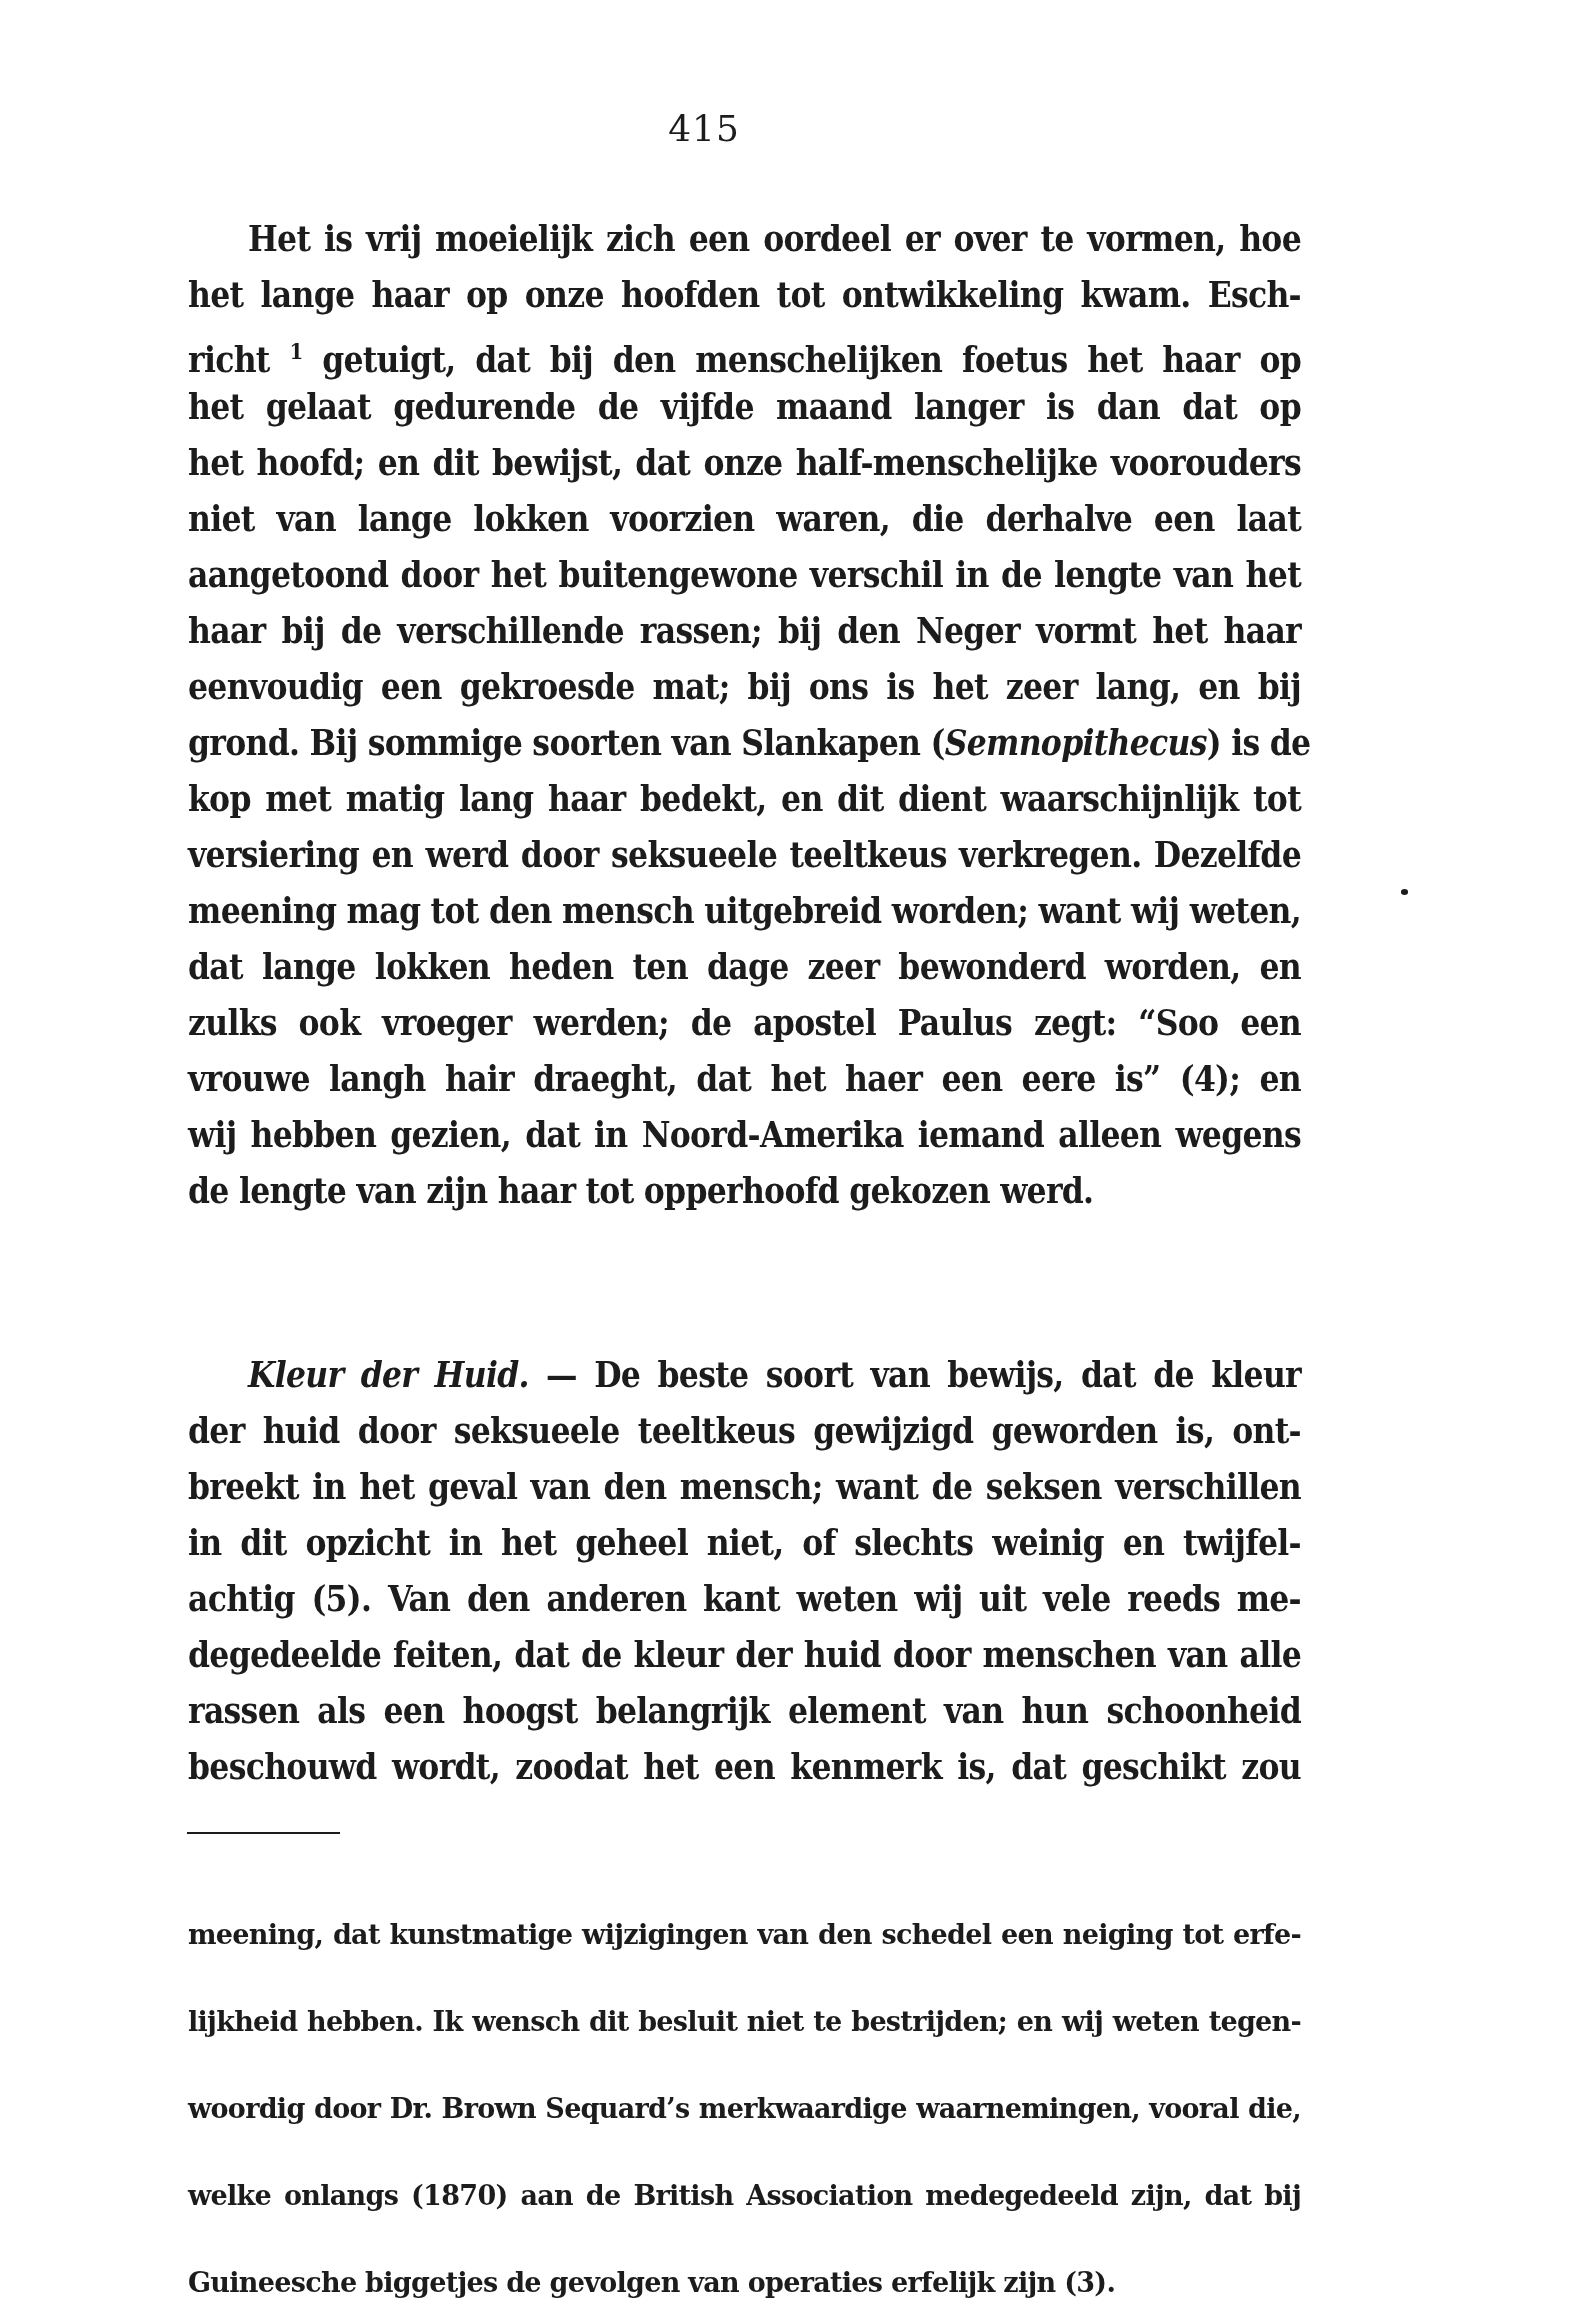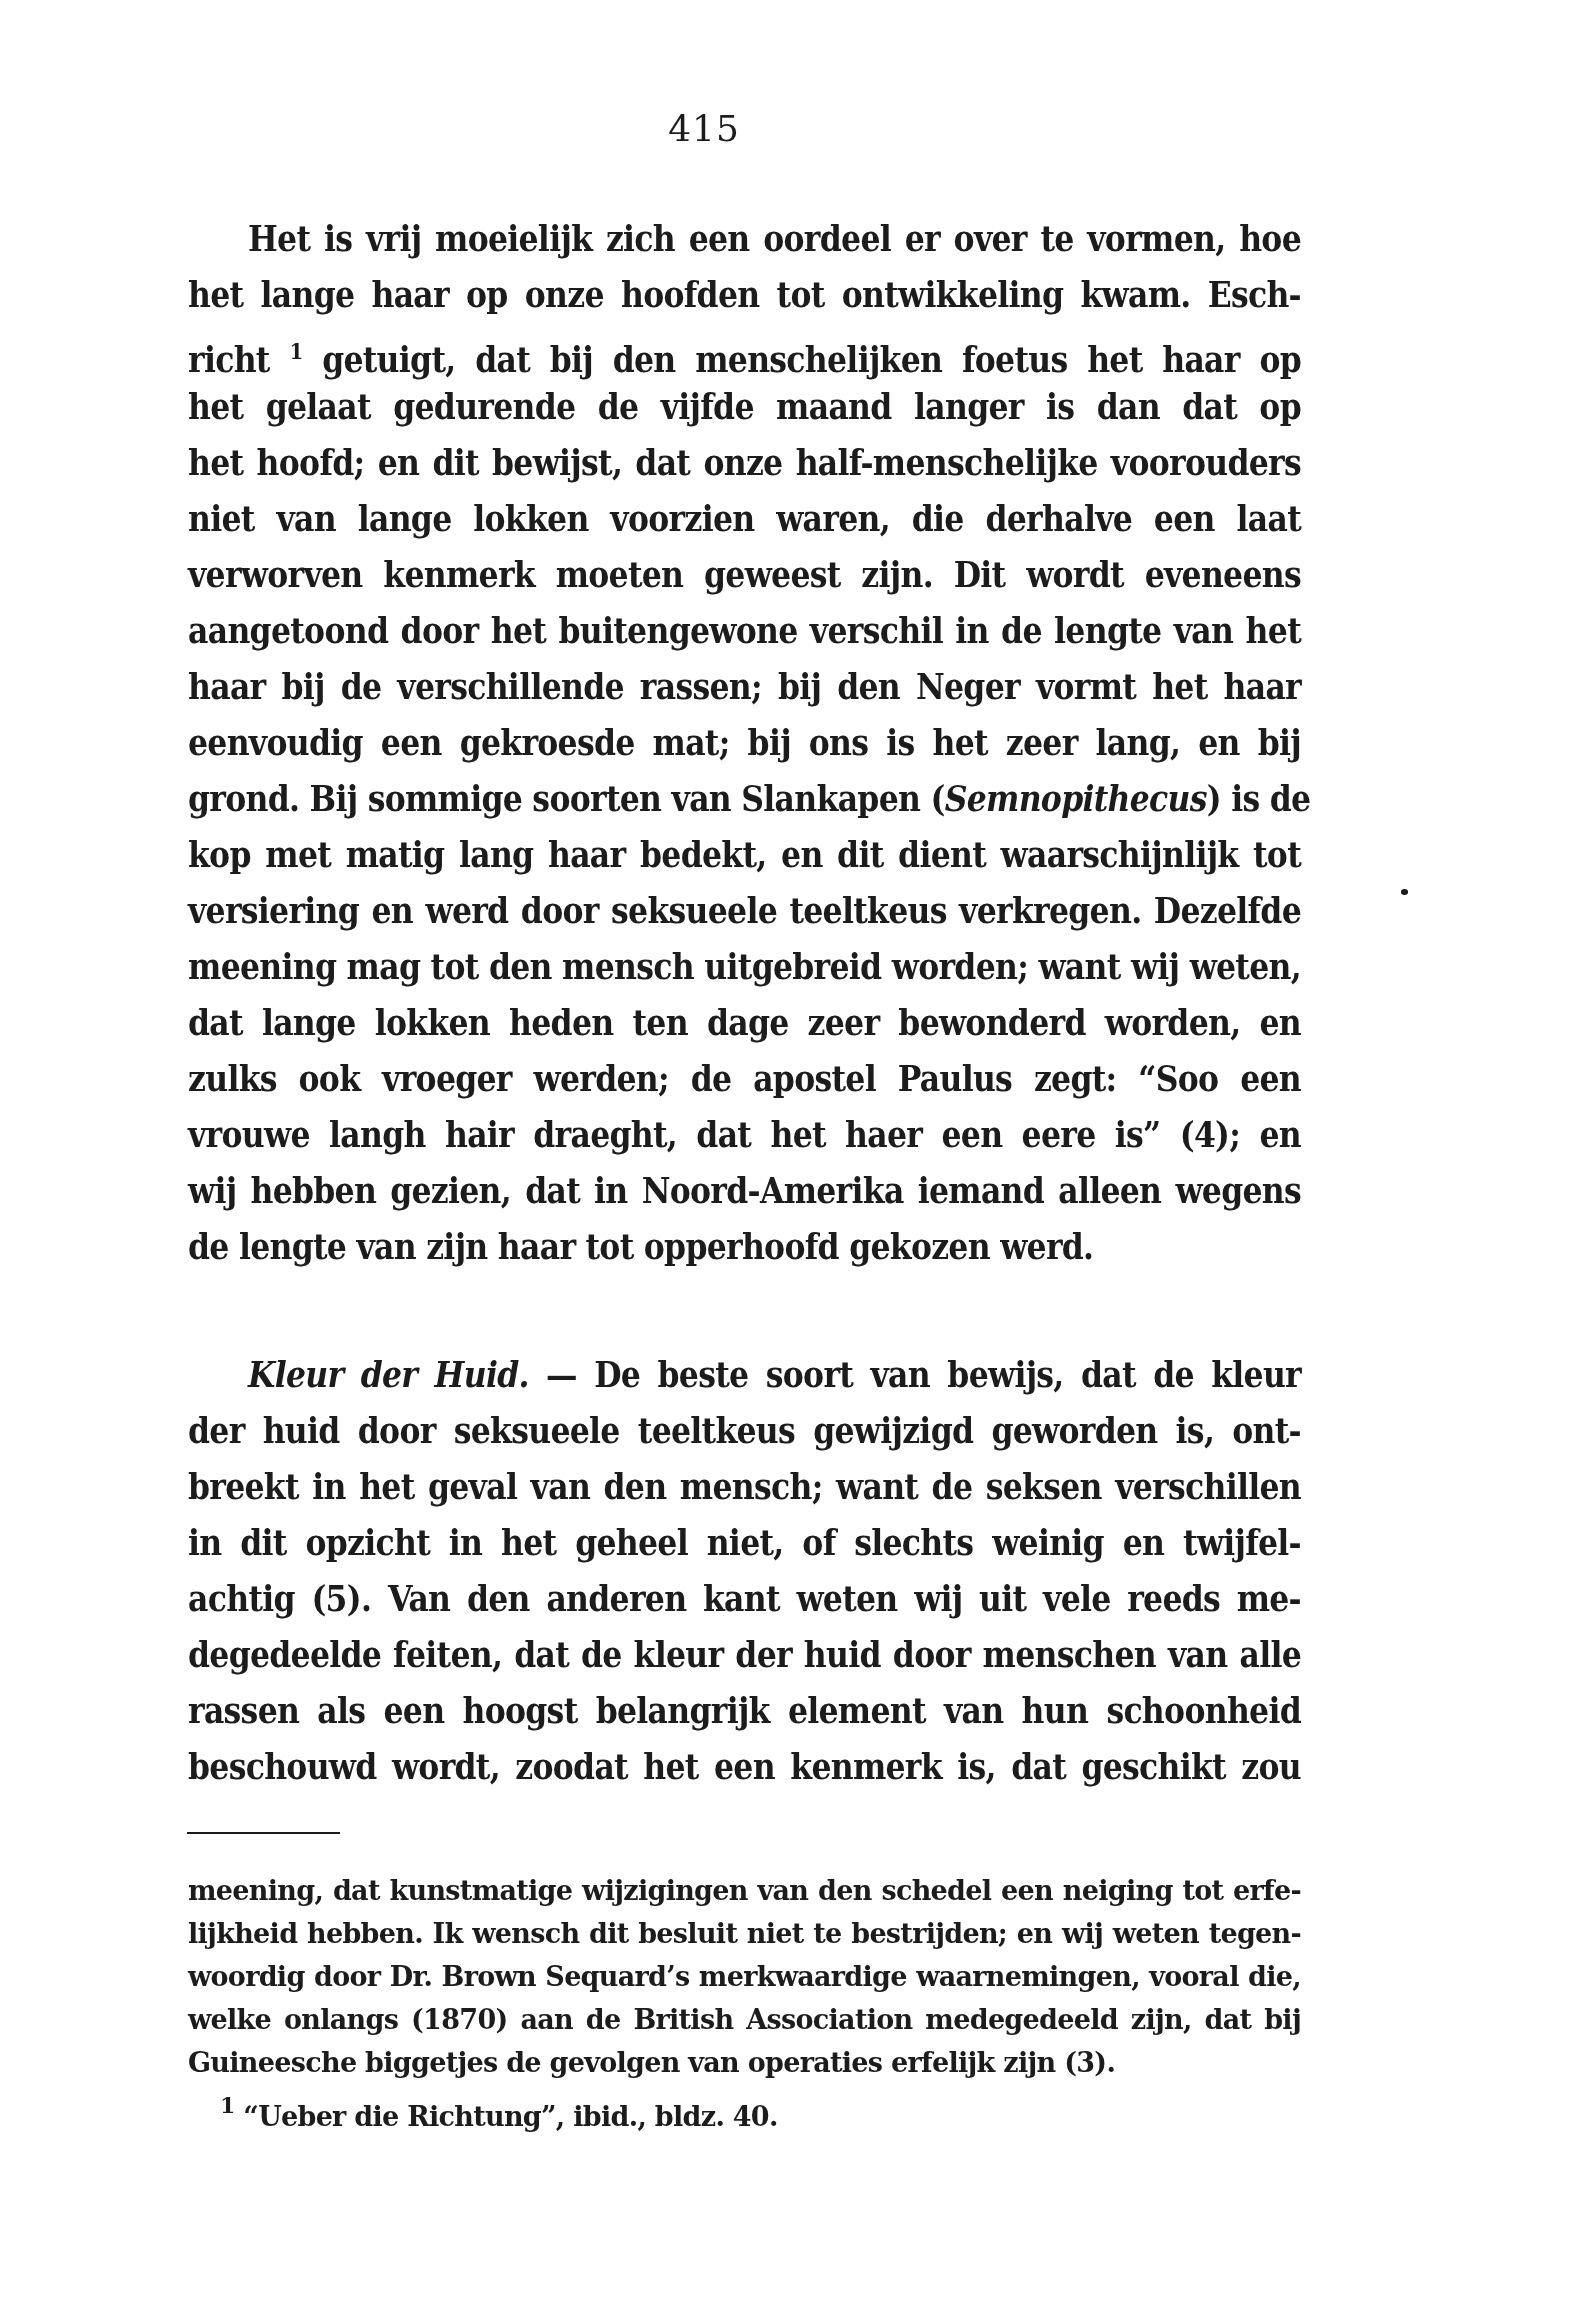--- a/index.html
+++ b/index.html
@@ -9,40 +9,39 @@
   .column { position: absolute; left: 188px; width: 1113px; font-weight: bold; }
   .body-text { top: 211px; }
   .line { display: block; height: 56px; line-height: 56px; font-size: 35px; white-space: nowrap; text-align: justify; text-align-last: justify; letter-spacing: -0.7px; font-stretch: condensed; transform-origin: left center; }
   .line.last { text-align-last: left; }
   .indent { padding-left: 60px; }
   .sup { font-size: 22px; vertical-align: 13px; }
   .italic { font-style: italic; }
   .section { top: 1347px; }
   .rule { position: absolute; left: 187px; top: 1832px; width: 153px; height: 1.9px; background: #1c1c1c; }
   .notes { top: 1869px; }
-  .note-line { display: block; height: 43px; line-height: 43px; font-size: 27px; white-space: nowrap; text-align: justify; text-align-last: justify; letter-spacing: -0.7px; }
+  .note-line { display: block; height: 43px; line-height: 43px; font-size: 27px; white-space: nowrap; text-align: justify; text-align-last: justify; letter-spacing: -0.7px; margin-top: 44px; }
   .note-line.last { text-align-last: left; }
   .note-fn { padding-left: 32px; }
   .speck { position: absolute; width: 7px; height: 5.6px; border-radius: 50%; background: #1c1c1c; left: 1401px; top: 889px; }
 </style>
 </head>
 <body>
 
 <div class="page">
 
   <div class="page-number">415</div>
 
   <div class="column body-text">
     <span class="line indent">Het is vrij moeielijk zich een oordeel er over te vormen, hoe</span>
     <span class="line">het lange haar op onze hoofden tot ontwikkeling kwam. Esch-</span>
     <span class="line"><span>richt </span><span class="sup">1</span><span> getuigt, dat bij den menschelijken foetus het haar op</span></span>
     <span class="line">het gelaat gedurende de vijfde maand langer is dan dat op</span>
     <span class="line">het hoofd; en dit bewijst, dat onze half-menschelijke voorouders</span>
     <span class="line">niet van lange lokken voorzien waren, die derhalve een laat</span>
-    <span class="line">verworven kenmerk moeten geweest zijn. Dit wordt eveneens</span>
     <span class="line">aangetoond door het buitengewone verschil in de lengte van het</span>
     <span class="line">haar bij de verschillende rassen; bij den Neger vormt het haar</span>
     <span class="line">eenvoudig een gekroesde mat; bij ons is het zeer lang, en bij</span>
     <span class="line"><span>grond. Bij sommige soorten van Slankapen (</span><span class="italic">Semnopithecus</span><span>) is de</span></span>
     <span class="line">kop met matig lang haar bedekt, en dit dient waarschijnlijk tot</span>
     <span class="line">versiering en werd door seksueele teeltkeus verkregen. Dezelfde</span>
     <span class="line">meening mag tot den mensch uitgebreid worden; want wij weten,</span>
     <span class="line">dat lange lokken heden ten dage zeer bewonderd worden, en</span>
     <span class="line">zulks ook vroeger werden; de apostel Paulus zegt: “Soo een</span>
     <span class="line">vrouwe langh hair draeght, dat het haer een eere is” (4); en</span>

